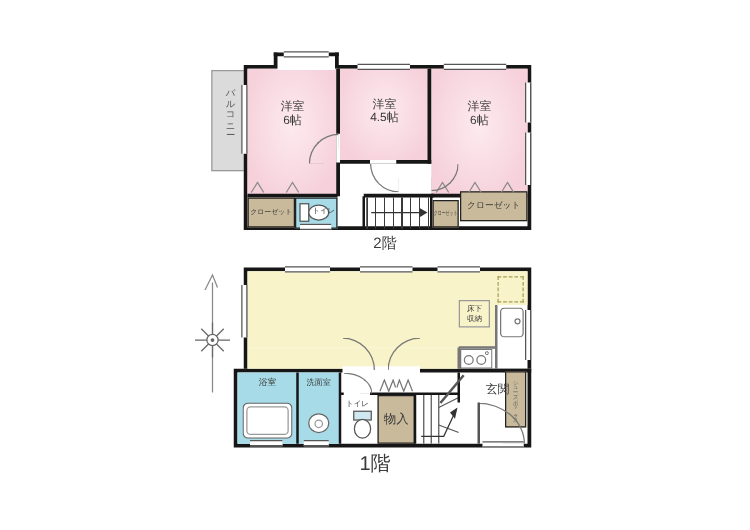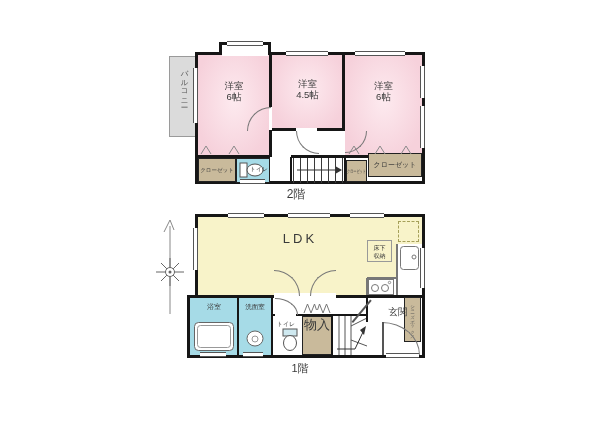--- a/index.html
+++ b/index.html
@@ -136,31 +136,30 @@
 <div class="abs win-v" style="left:420px;top:106px;width:5px;height:42px;"></div>
 <div class="abs win-v" style="left:193px;top:68px;width:5px;height:55px;"></div>
 <div class="abs win-h" style="left:240px;top:179px;width:25px;height:5px;"></div>
 
 <div class="abs gap" style="left:269px;top:107px;width:3px;height:23px;"></div>
 <div class="abs arc" style="left:247px;top:107px;width:24px;height:24px;border-top:1px solid #777;border-left:1px solid #777;border-top-left-radius:100%;"></div>
 <div class="abs gap" style="left:296px;top:128px;width:21px;height:3px;"></div>
 <div class="abs arc" style="left:296px;top:131px;width:23px;height:23px;border-bottom:1px solid #777;border-left:1px solid #777;border-bottom-left-radius:100%;"></div>
 <div class="abs arc" style="left:345px;top:131px;width:22px;height:22px;border-bottom:1px solid #777;border-right:1px solid #777;border-bottom-right-radius:100%;"></div>
 
-<div class="abs lbl" style="left:266px;top:187px;width:60px;font-size:12px;">2階</div>
+<div class="abs lbl" style="left:278px;top:187px;width:60px;font-size:12px;">2階</div>
 
 <div class="abs outline" style="left:195px;top:214px;width:230px;height:84px;"></div>
 <div class="abs outline" style="left:187px;top:295px;width:238px;height:63px;"></div>
 
 <div class="abs yellow" style="left:198px;top:217px;width:224px;height:27px;"></div>
 <div class="abs yellow" style="left:198px;top:244px;width:199px;height:34px;"></div>
 <div class="abs yellow" style="left:198px;top:278px;width:169px;height:17px;"></div>
 
 <div class="abs lbl" style="left:250px;top:231px;width:100px;">
-  <div style="font-size:13px;letter-spacing:3px;">LDK</div>
 </div>
 
 <div class="abs" style="left:396px;top:244px;width:1.5px;height:51px;background:#777;z-index:2;"></div>
 <div class="abs" style="left:367px;top:277px;width:30px;height:1.5px;background:#777;z-index:2;"></div>
 <div class="abs" style="left:366px;top:278px;width:1.5px;height:17px;background:#777;z-index:2;"></div>
 
 <div class="abs lbl" style="left:367px;top:240px;width:25px;height:22px;border:1px solid #999;z-index:4;">
   <div style="font-size:6px;width:14px;margin:4px auto 0;line-height:1.3;">床下収納</div>
 </div>
 <div class="abs" style="left:398px;top:221px;width:21px;height:21px;border:1px dashed #a6a05a;z-index:4;"></div>
@@ -205,21 +204,21 @@
 
 <div class="abs lbl" style="left:272px;top:321px;width:28px;font-size:6px;">トイレ</div>
 <div class="abs icon" style="left:281px;top:328px;">
   <svg width="18" height="24">
     <rect x="2" y="1" width="14" height="7" fill="#cfe9f0" stroke="#555" stroke-width="1"></rect>
     <ellipse cx="9" cy="15" rx="6.5" ry="7.5" fill="#fff" stroke="#555" stroke-width="1"></ellipse>
   </svg>
 </div>
 
 <div class="abs tan thinbox" style="left:302px;top:316px;width:30px;height:39px;">
-  <div class="lbl" style="font-size:13px;">物入</div>
+  <div class="lbl" style="font-size:10px;margin-top:13px;">物入</div>
 </div>
 <div class="abs icon" style="left:303px;top:303px;">
     <svg width="14" height="11">
       <polyline points="1,10 4.5,1 8,10 11.5,1 13.5,7" fill="none" stroke="#777" stroke-width="1"></polyline>
     </svg>
   </div>
 <div class="abs icon" style="left:317px;top:303px;">
     <svg width="14" height="11">
       <polyline points="0.5,7 2.5,1 6,10 9.5,1 13,10" fill="none" stroke="#777" stroke-width="1"></polyline>
     </svg>
@@ -253,13 +252,13 @@
 <div class="abs arc" style="left:310px;top:270px;width:26px;height:26px;border-top:1px solid #777;border-left:1px solid #777;border-top-left-radius:100%;"></div>
 
 <div class="abs win-h" style="left:228px;top:213px;width:36px;height:5px;"></div>
 <div class="abs win-h" style="left:288px;top:213px;width:42px;height:5px;"></div>
 <div class="abs win-h" style="left:350px;top:213px;width:34px;height:5px;"></div>
 <div class="abs win-v" style="left:420px;top:248px;width:5px;height:40px;"></div>
 <div class="abs win-v" style="left:193px;top:228px;width:5px;height:42px;"></div>
 <div class="abs win-h" style="left:200px;top:352px;width:26px;height:5px;"></div>
 <div class="abs win-h" style="left:243px;top:352px;width:20px;height:5px;"></div>
 
-<div class="abs lbl" style="left:270px;top:362px;width:60px;font-size:11px;">1階</div>
+<div class="abs lbl" style="left:270px;top:362px;width:60px;font-size:16px;">1階</div>
 
 </body></html>

